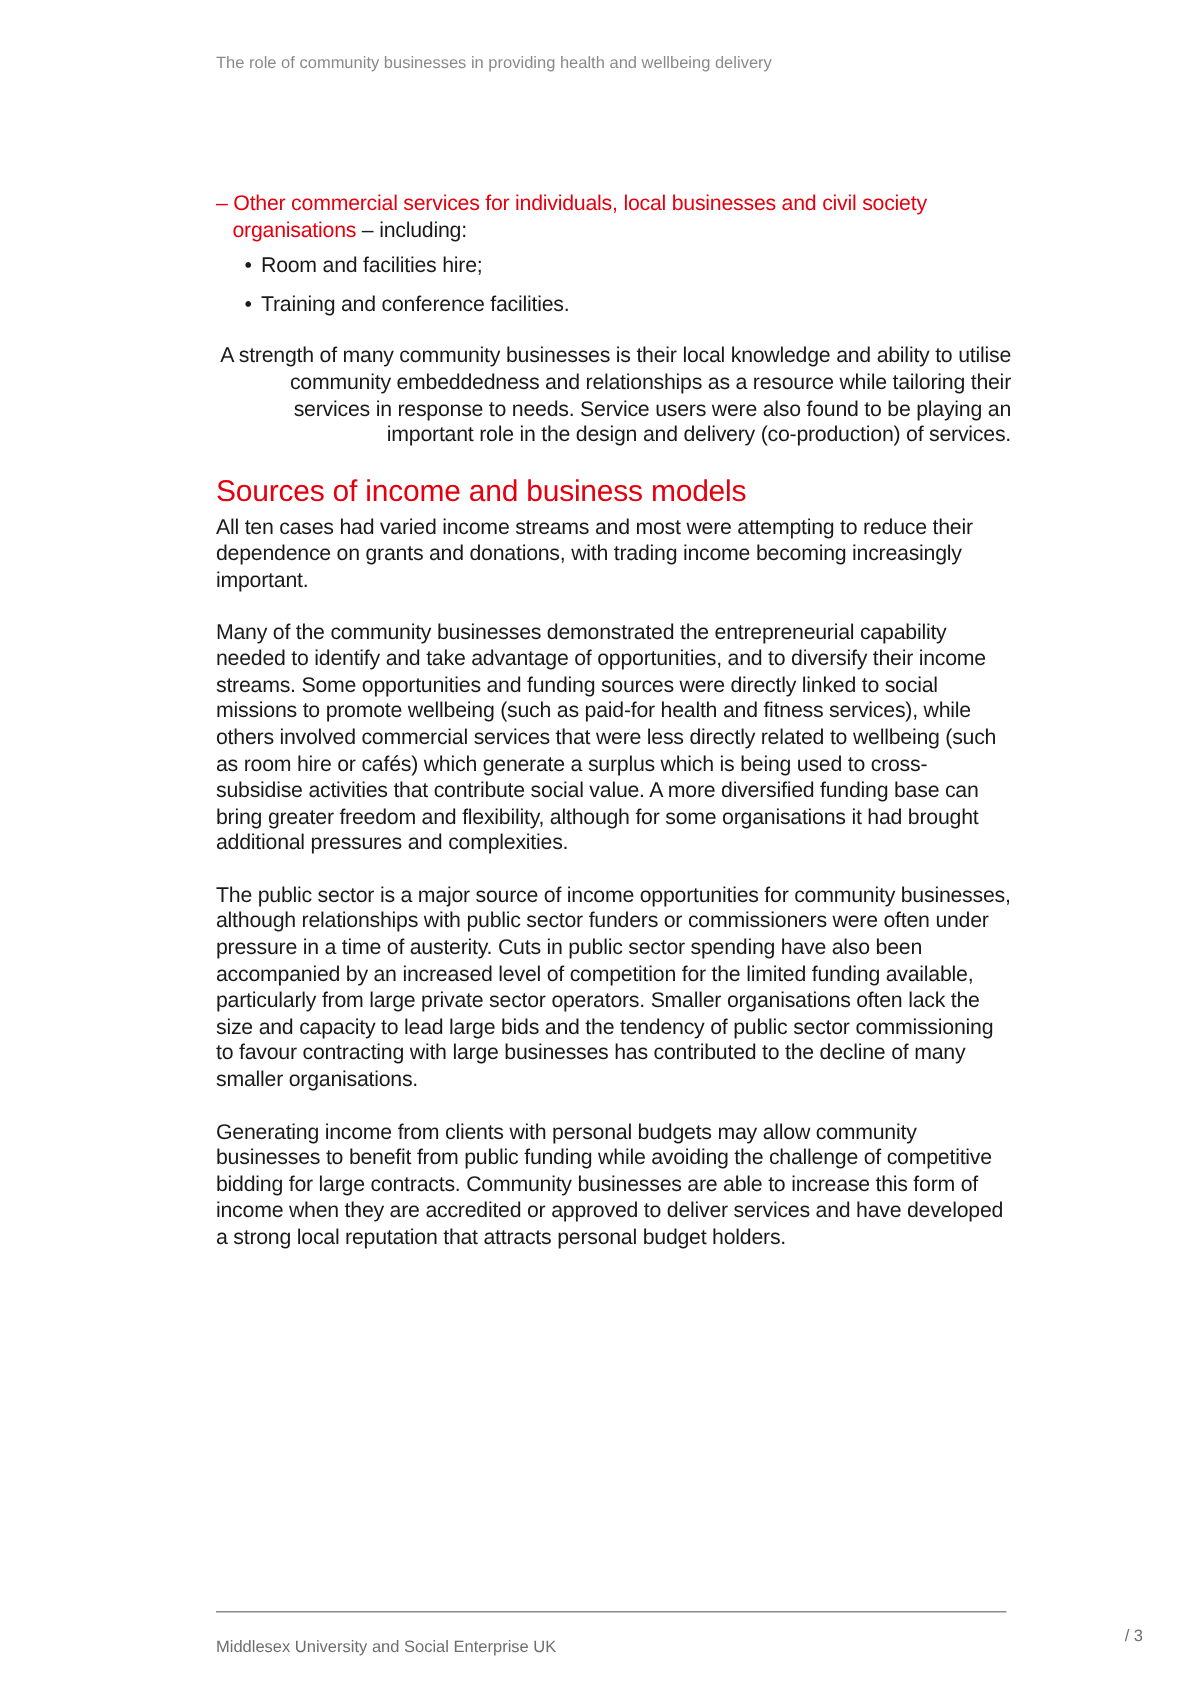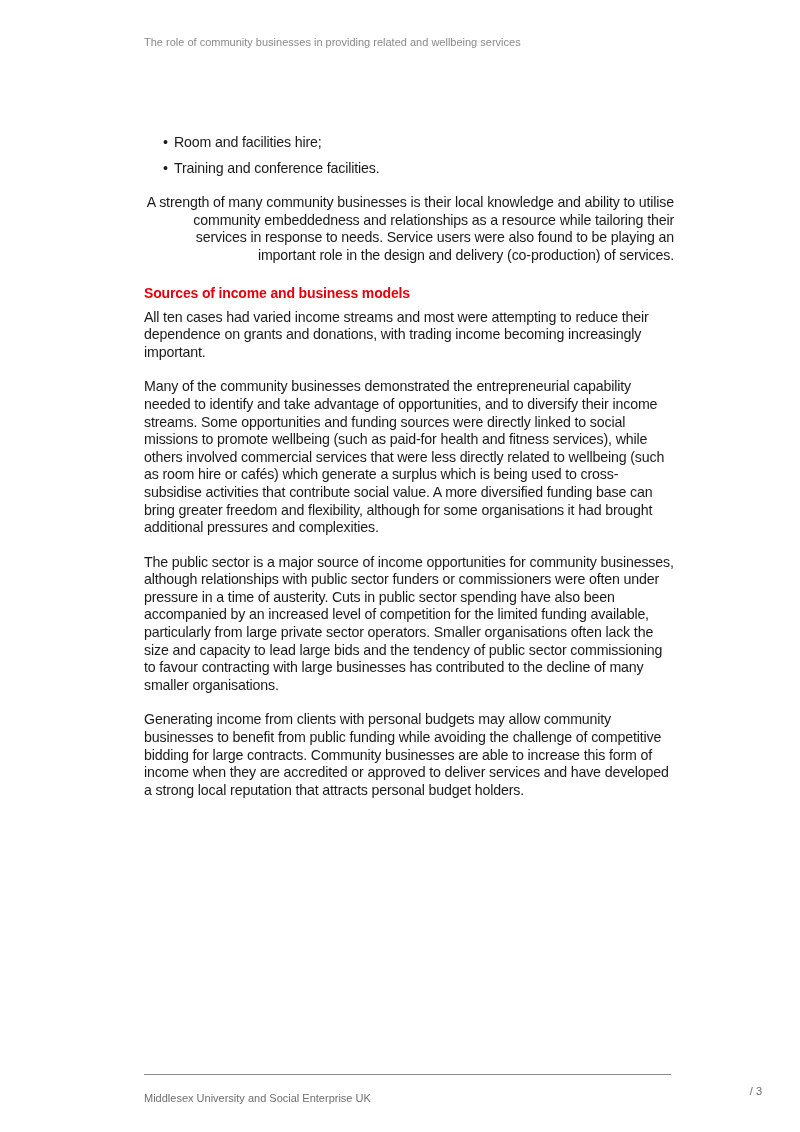--- a/index.html
+++ b/index.html
@@ -8,31 +8,34 @@
   .running-header { position: absolute; left: 144px; top: 36px; font-size: 11px; color: #8a8a8a; }
   .content { position: absolute; left: 144px; top: 128px; width: 530px; font-size: 14.2px; line-height: 17.6px; letter-spacing: -0.15px; }
   .lead-item { color: #1a1a1a; padding-left: 11px; text-indent: -11px; }
   .lead-item .red { color: #e3000f; }
   .bullets { margin: 6px 0 0 0; padding: 0; list-style: none; }
   .bullets li { padding-left: 19px; margin-bottom: 8px; position: relative; }
   .bullets li .dot { position: absolute; left: 19px; }
   .bullets li .txt { margin-left: 11px; margin-top: 32px; }
   p { margin: 0 0 17px 0; }
   p.first { margin-top: 17px; text-align: right; }
-  h2 { color: #e3000f; font-weight: bold; font-size: 14px; margin: 0 0 5px 0; line-height: 22px; }
+  h2 { color: #e3000f; font-weight: normal; font-size: 20px; margin: 0 0 5px 0; line-height: 22px; }
   .footer-rule { position: absolute; left: 144px; top: 1074px; width: 527px; height: 1px; background: #8a8a8a; }
   .footer-left { position: absolute; left: 144px; top: 1092px; font-size: 11px; color: #6e6e6e; }
   .footer-right { position: absolute; right: 38px; top: 1085px; font-size: 11px; color: #6e6e6e; }
 </style>
 </head>
 <body>
 
-<div class="running-header">The role of community businesses in providing related and wellbeing services</div>
+<div class="running-header">The role of community businesses in providing health and wellbeing delivery</div>
 
 <div class="content">
+  <div class="lead-item">
+    <span class="red">– </span><span class="red">Other commercial services for individuals, local businesses and civil society organisations</span><span> – including:</span>
+  </div>
   <ul class="bullets">
     <li><span class="dot">•</span><span class="txt">Room and facilities hire;</span></li>
     <li><span class="dot">•</span><span class="txt">Training and conference facilities.</span></li>
   </ul>
   <p class="first">A strength of many community businesses is their local knowledge and ability to utilise community embeddedness and relationships as a resource while tailoring their services in response to needs. Service users were also found to be playing an important role in the design and delivery (co-production) of services.</p>
 
   <h2>Sources of income and business models</h2>
   <p>All ten cases had varied income streams and most were attempting to reduce their dependence on grants and donations, with trading income becoming increasingly important.</p>
   <p>Many of the community businesses demonstrated the entrepreneurial capability needed to identify and take advantage of opportunities, and to diversify their income streams. Some opportunities and funding sources were directly linked to social missions to promote wellbeing (such as paid-for health and fitness services), while others involved commercial services that were less directly related to wellbeing (such as room hire or cafés) which generate a surplus which is being used to cross-subsidise activities that contribute social value. A more diversified funding base can bring greater freedom and flexibility, although for some organisations it had brought additional pressures and complexities.</p>
   <p>The public sector is a major source of income opportunities for community businesses, although relationships with public sector funders or commissioners were often under pressure in a time of austerity. Cuts in public sector spending have also been accompanied by an increased level of competition for the limited funding available, particularly from large private sector operators. Smaller organisations often lack the size and capacity to lead large bids and the tendency of public sector commissioning to favour contracting with large businesses has contributed to the decline of many smaller organisations.</p>

